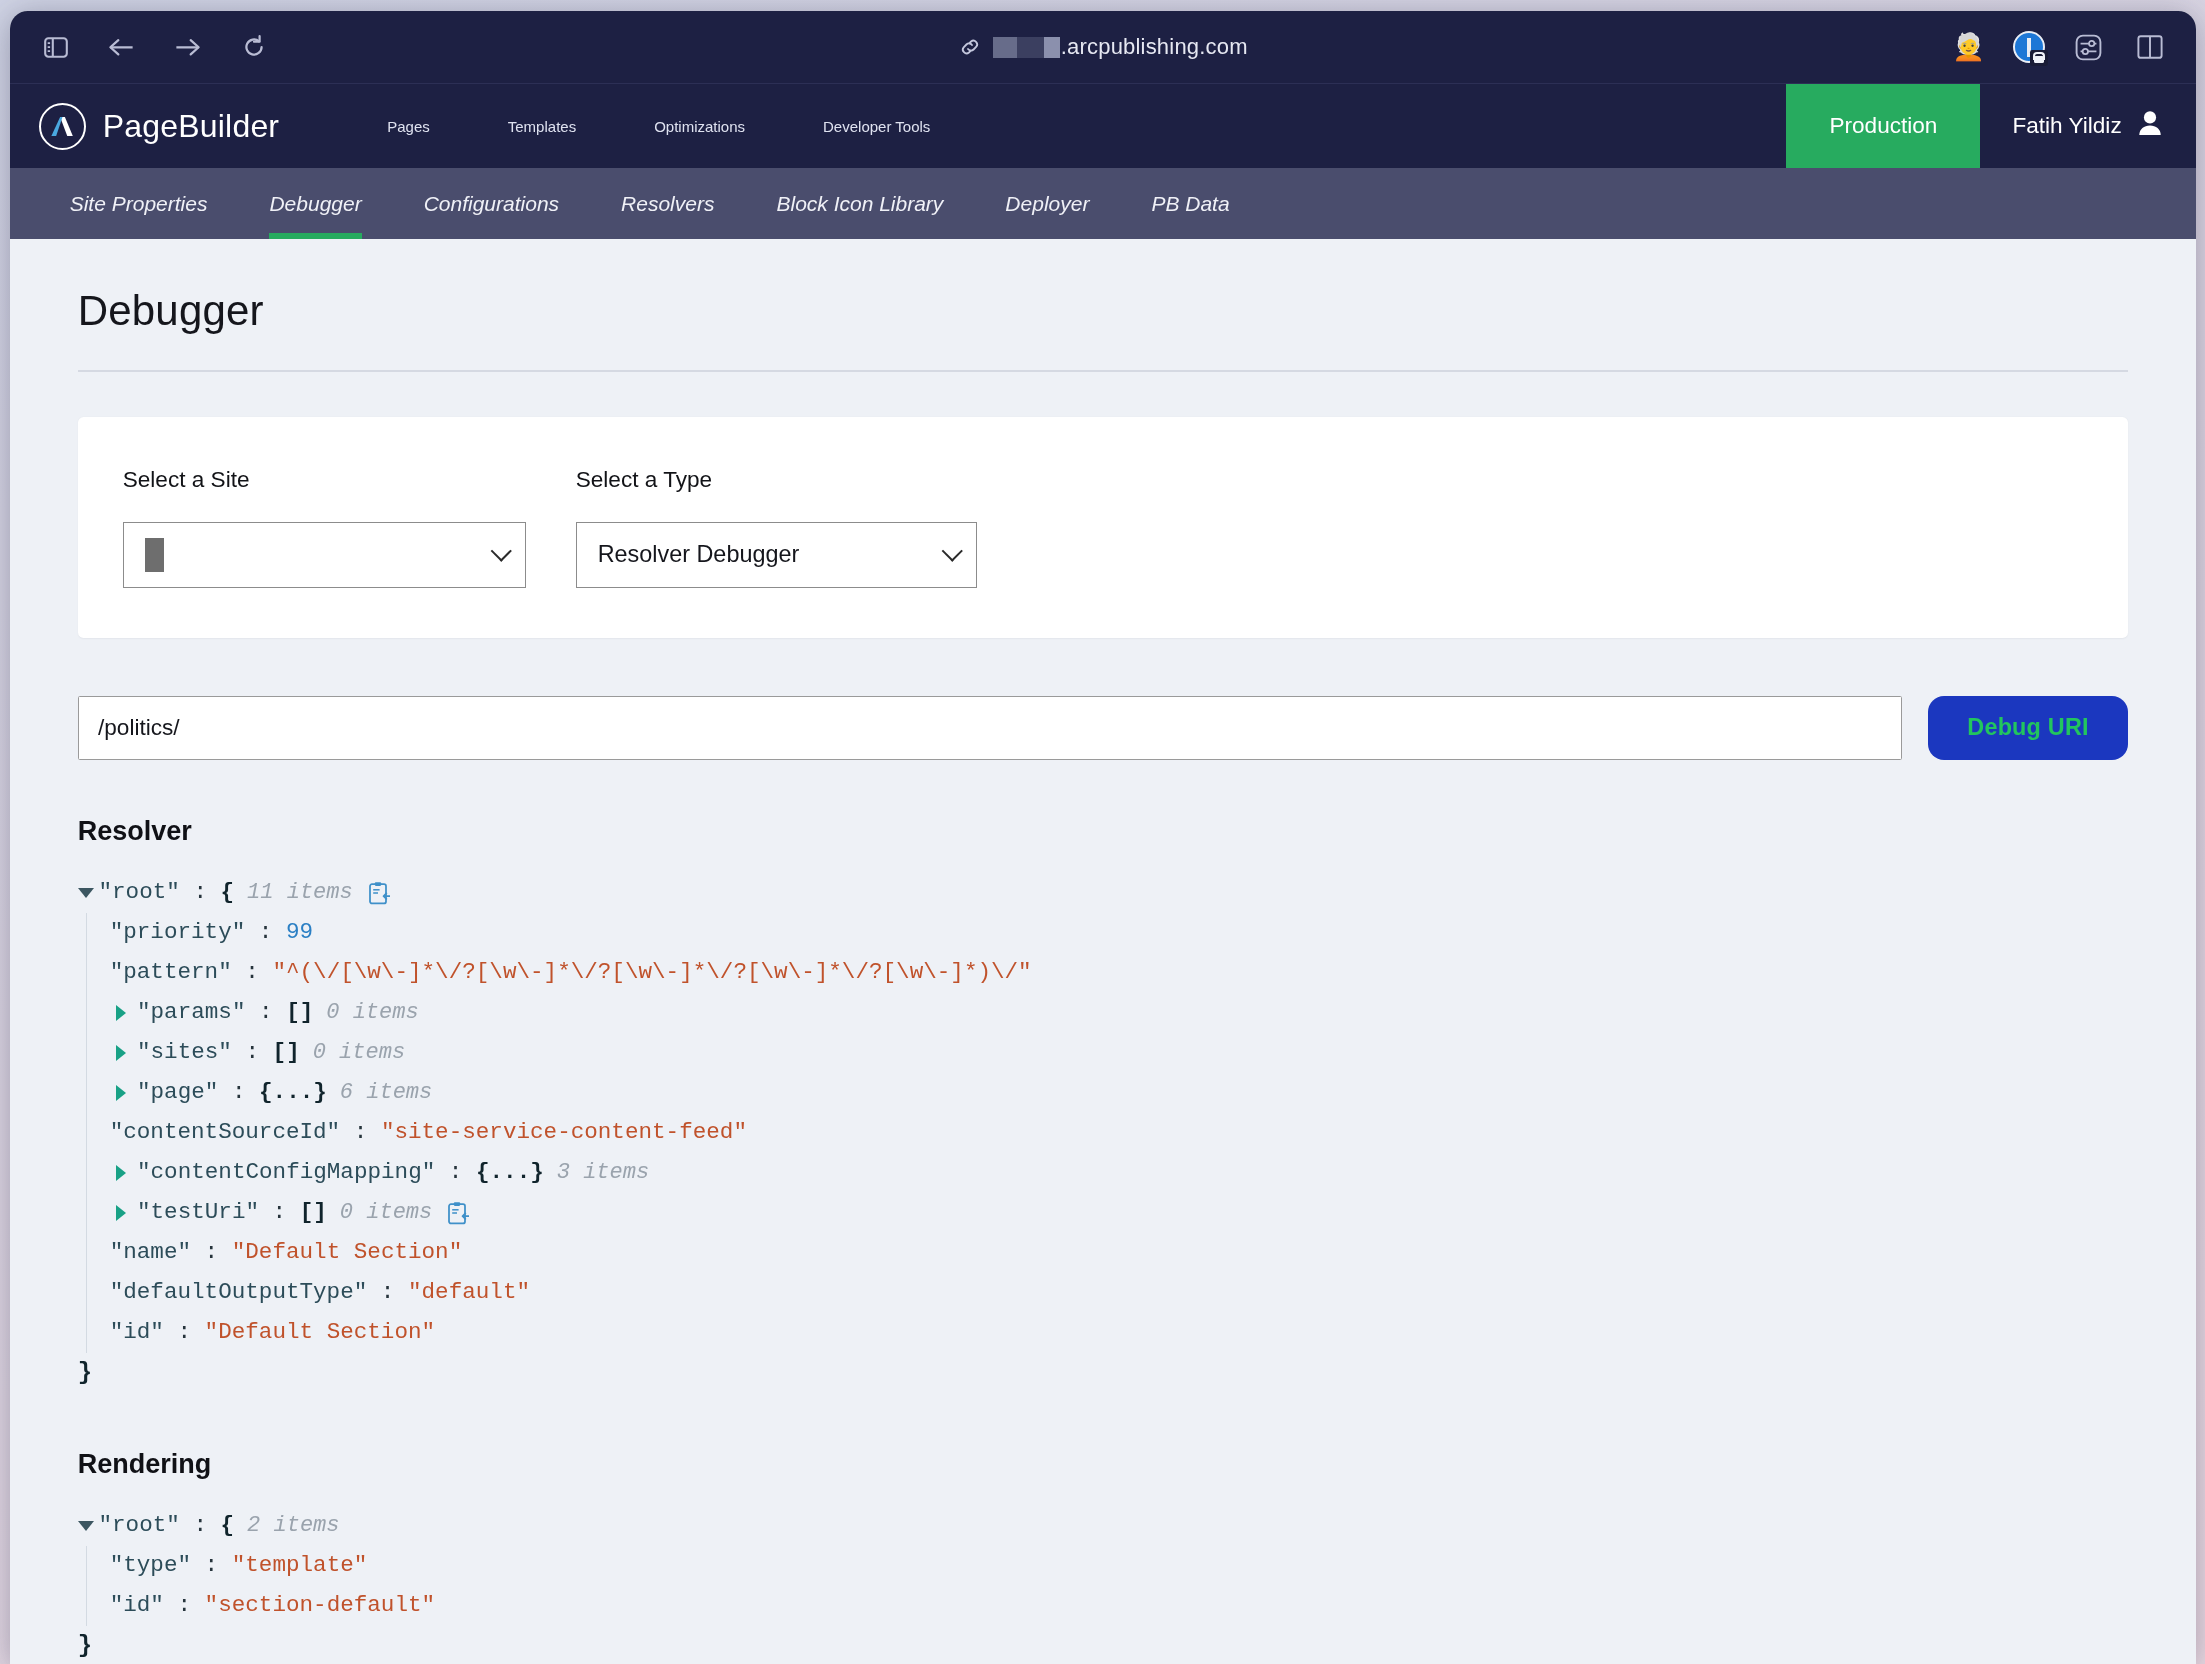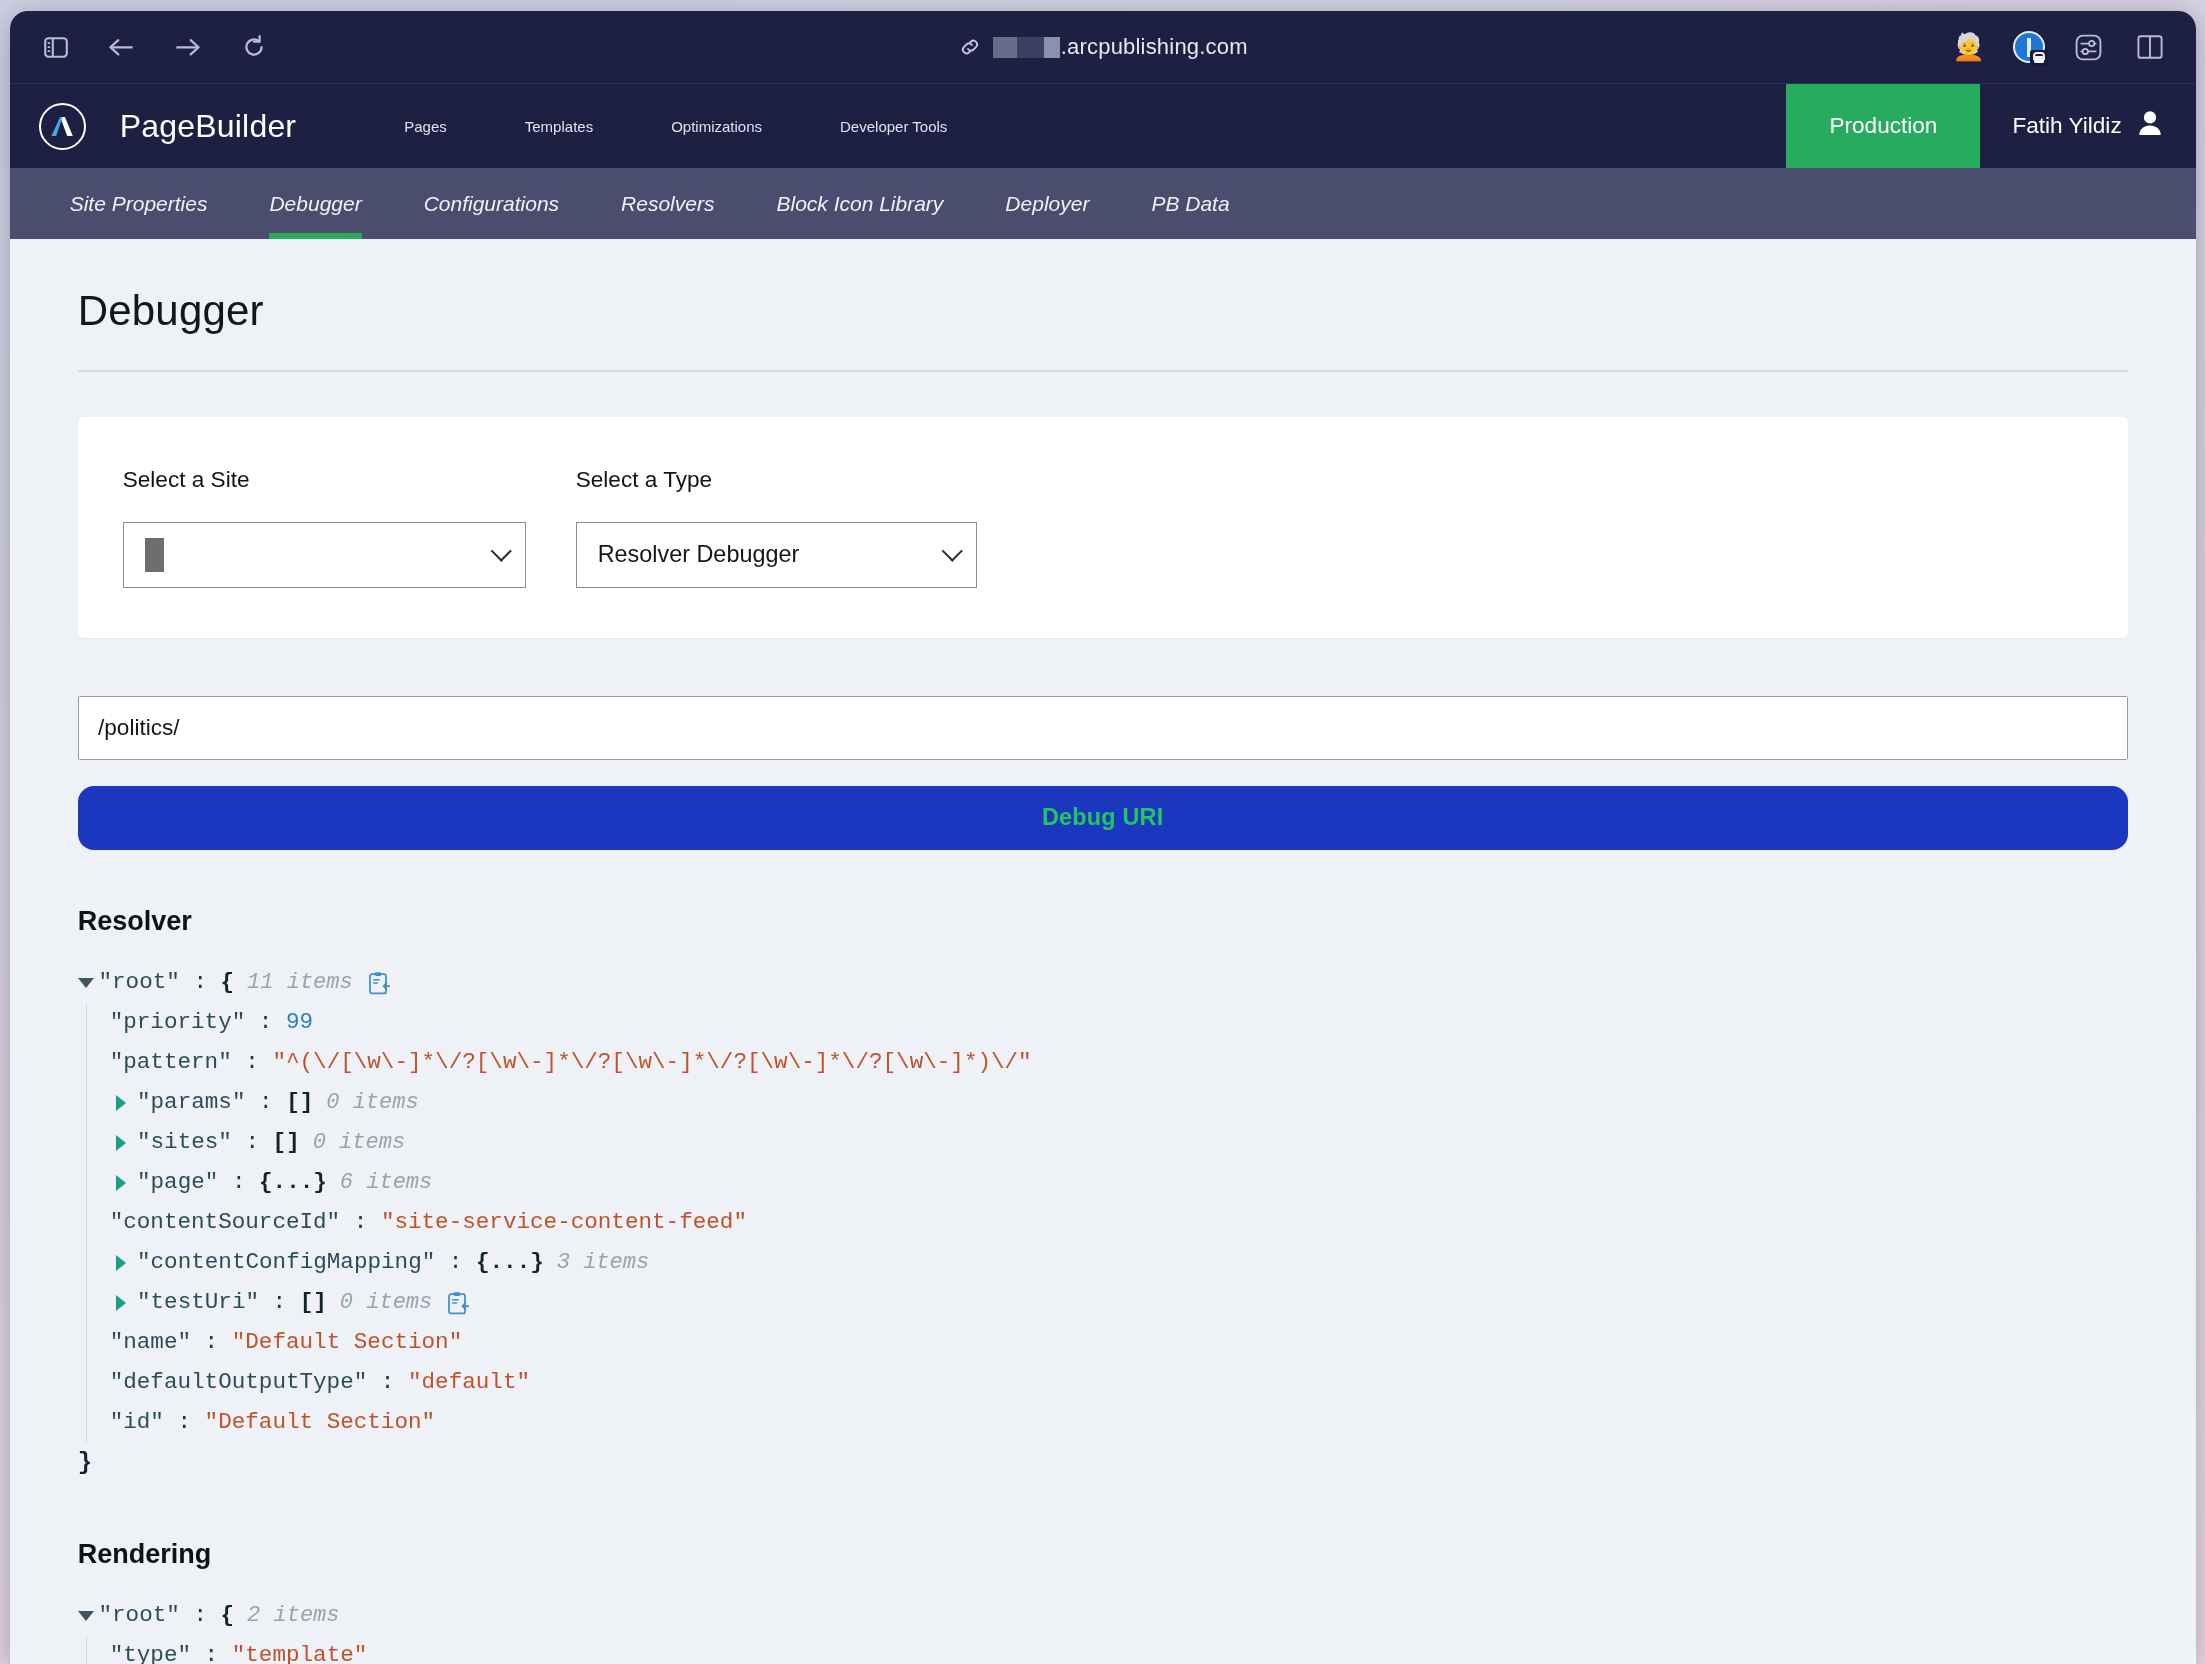--- a/index.html
+++ b/index.html
@@ -108,21 +108,21 @@
   
   .pb-header {
     height: 85px;
     background: #1d2043;
     display: flex;
     align-items: stretch;
     flex: 0 0 85px;
     border-top: 0.8px solid #2c2f55;
   }
   .brand {
-    display: flex; align-items: center; gap: 34px;
+    display: flex; align-items: center; gap: 17px;
     padding-left: 29px;
     cursor: pointer;
   }
   .arc-logo {
     width: 47px; height: 47px;
     border-radius: 50%;
     border: 2px solid #ffffff;
     display: flex; align-items: center; justify-content: center;
     flex: 0 0 47px;
   }
@@ -261,21 +261,20 @@
     width: 19.3px; height: 34px;
     background: #6e6e6e;
   }
 
   
   .uri-row {
     display: flex;
     gap: 26px;
     margin-top: 58px;
     align-items: stretch;
-    flex-direction: column;
   }
   .uri-input {
     flex: 1 1 auto;
     border: 1.6px solid #9a9a9a;
     background: #ffffff;
     height: 64px;
     display: flex;
     align-items: center;
     padding: 0 19.3px;
     font-size: 22.6px;

